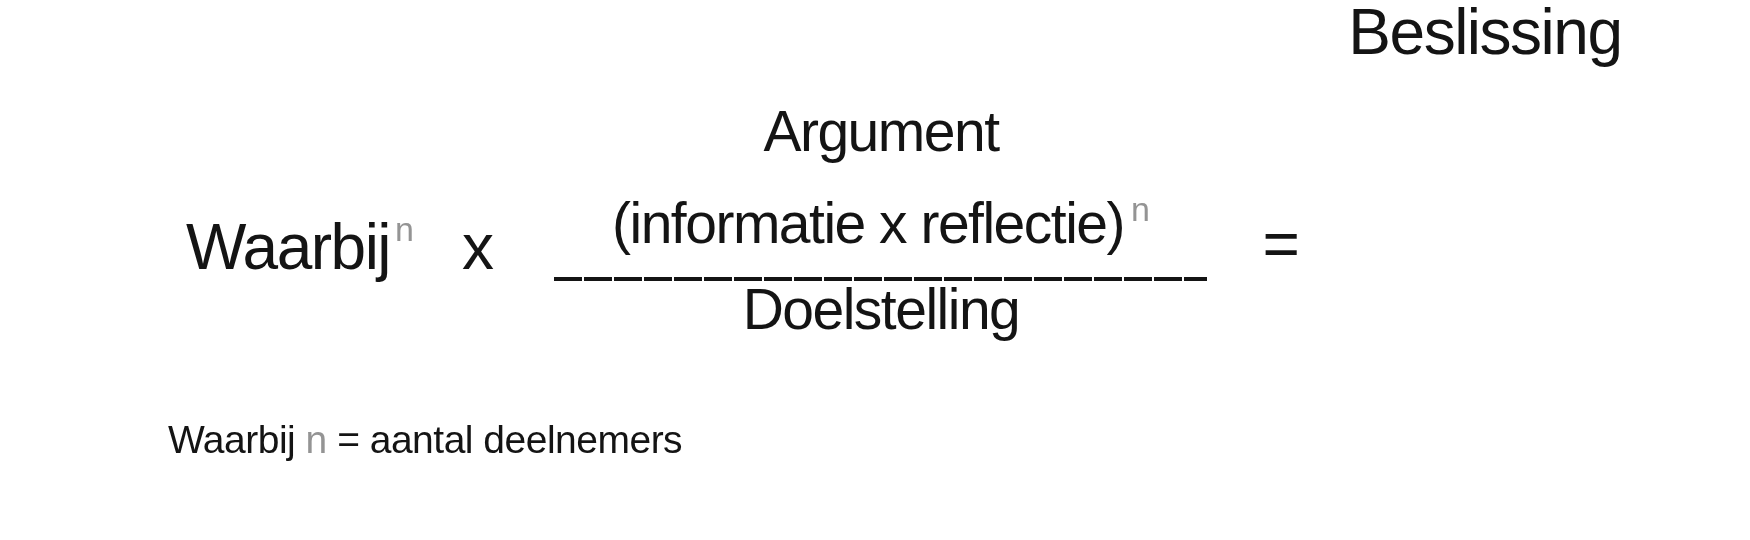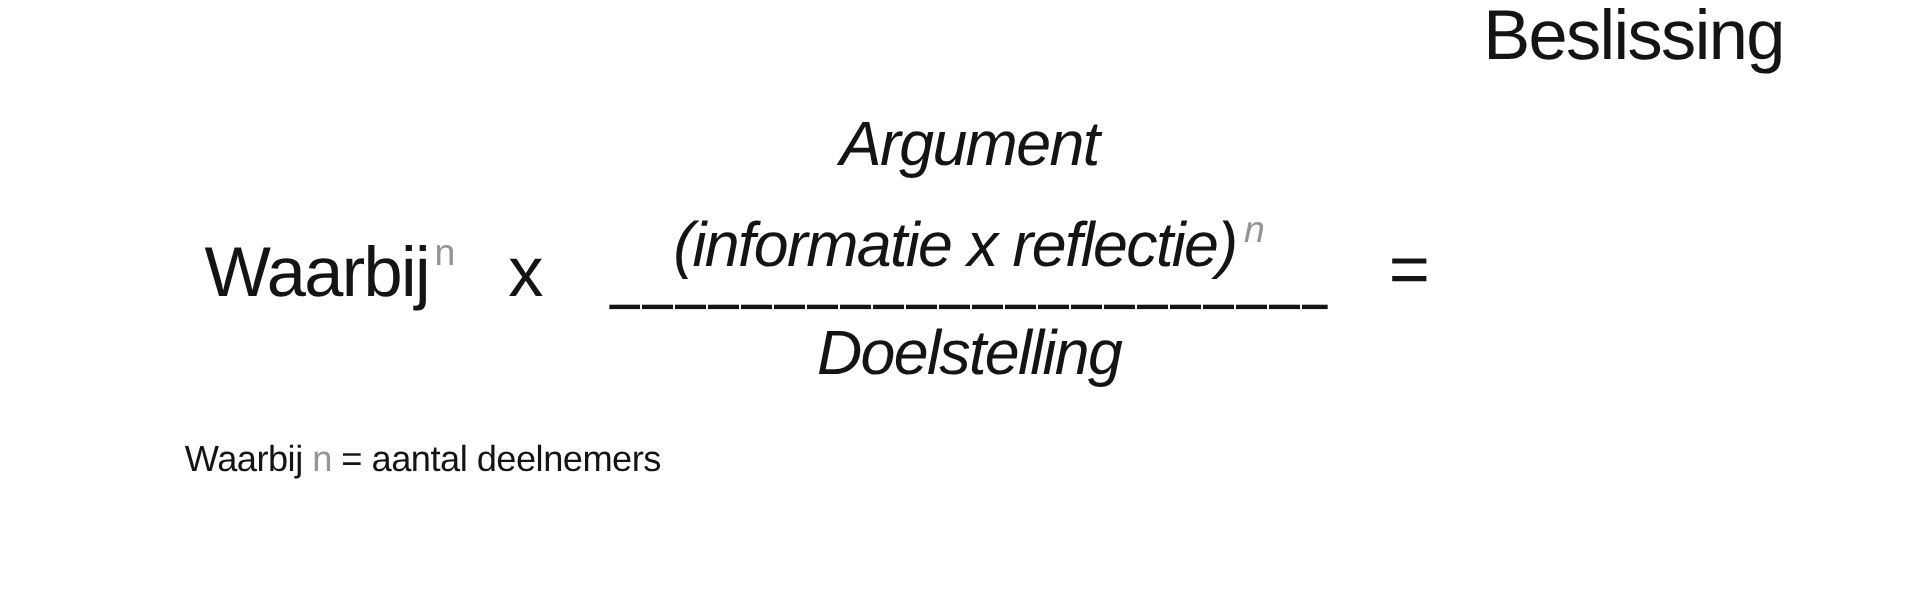--- a/index.html
+++ b/index.html
@@ -28,21 +28,20 @@
     font-size: 64px;
     line-height: 1;
     letter-spacing: -1.5px;
     color: var(--ink, #141414);
   }
   .mid-text {
     font-size: 57px;
     line-height: 1;
     letter-spacing: -1.5px;
     color: var(--ink, #141414);
-    font-style: italic;
   }
   .term-left { margin-top: 215px; }
   .op-times  { margin-top: 215px; margin-left: 48px; }
   .op-equals { margin-top: 212px; margin-left: 55px; }
   .term-result { margin-left: 50px; }
 
   .sup-var {
     font-size: 34px;
     line-height: 1;
     letter-spacing: 0;
@@ -59,27 +58,27 @@
   .fraction .numer-label { margin-top: 103px; }
   .fraction .numer { margin-top: 35px; }
   .fraction .numer .sup-var { top: -22px; margin-left: 7px; }
   .frac-line {
     margin-top: 25px;
     height: 4px;
     background: repeating-linear-gradient(90deg,
       var(--ink, #141414) 0px, var(--ink, #141414) 28px,
       transparent 28px, transparent 30px);
   }
-  .fraction .denom { margin-top: 12px; }
+  .fraction .denom { }
 
   .footnote {
     position: absolute;
     left: 168px;
-    top: 400px;
-    font-size: 33px;
+    top: 420px;
+    font-size: 39px;
     line-height: 1;
     letter-spacing: -0.5px;
     color: var(--ink, #141414);
     white-space: nowrap;
   }
   .footnote .var-gray { color: var(--gray, #949494); }
 </style>
 </head>
 <body>
 

